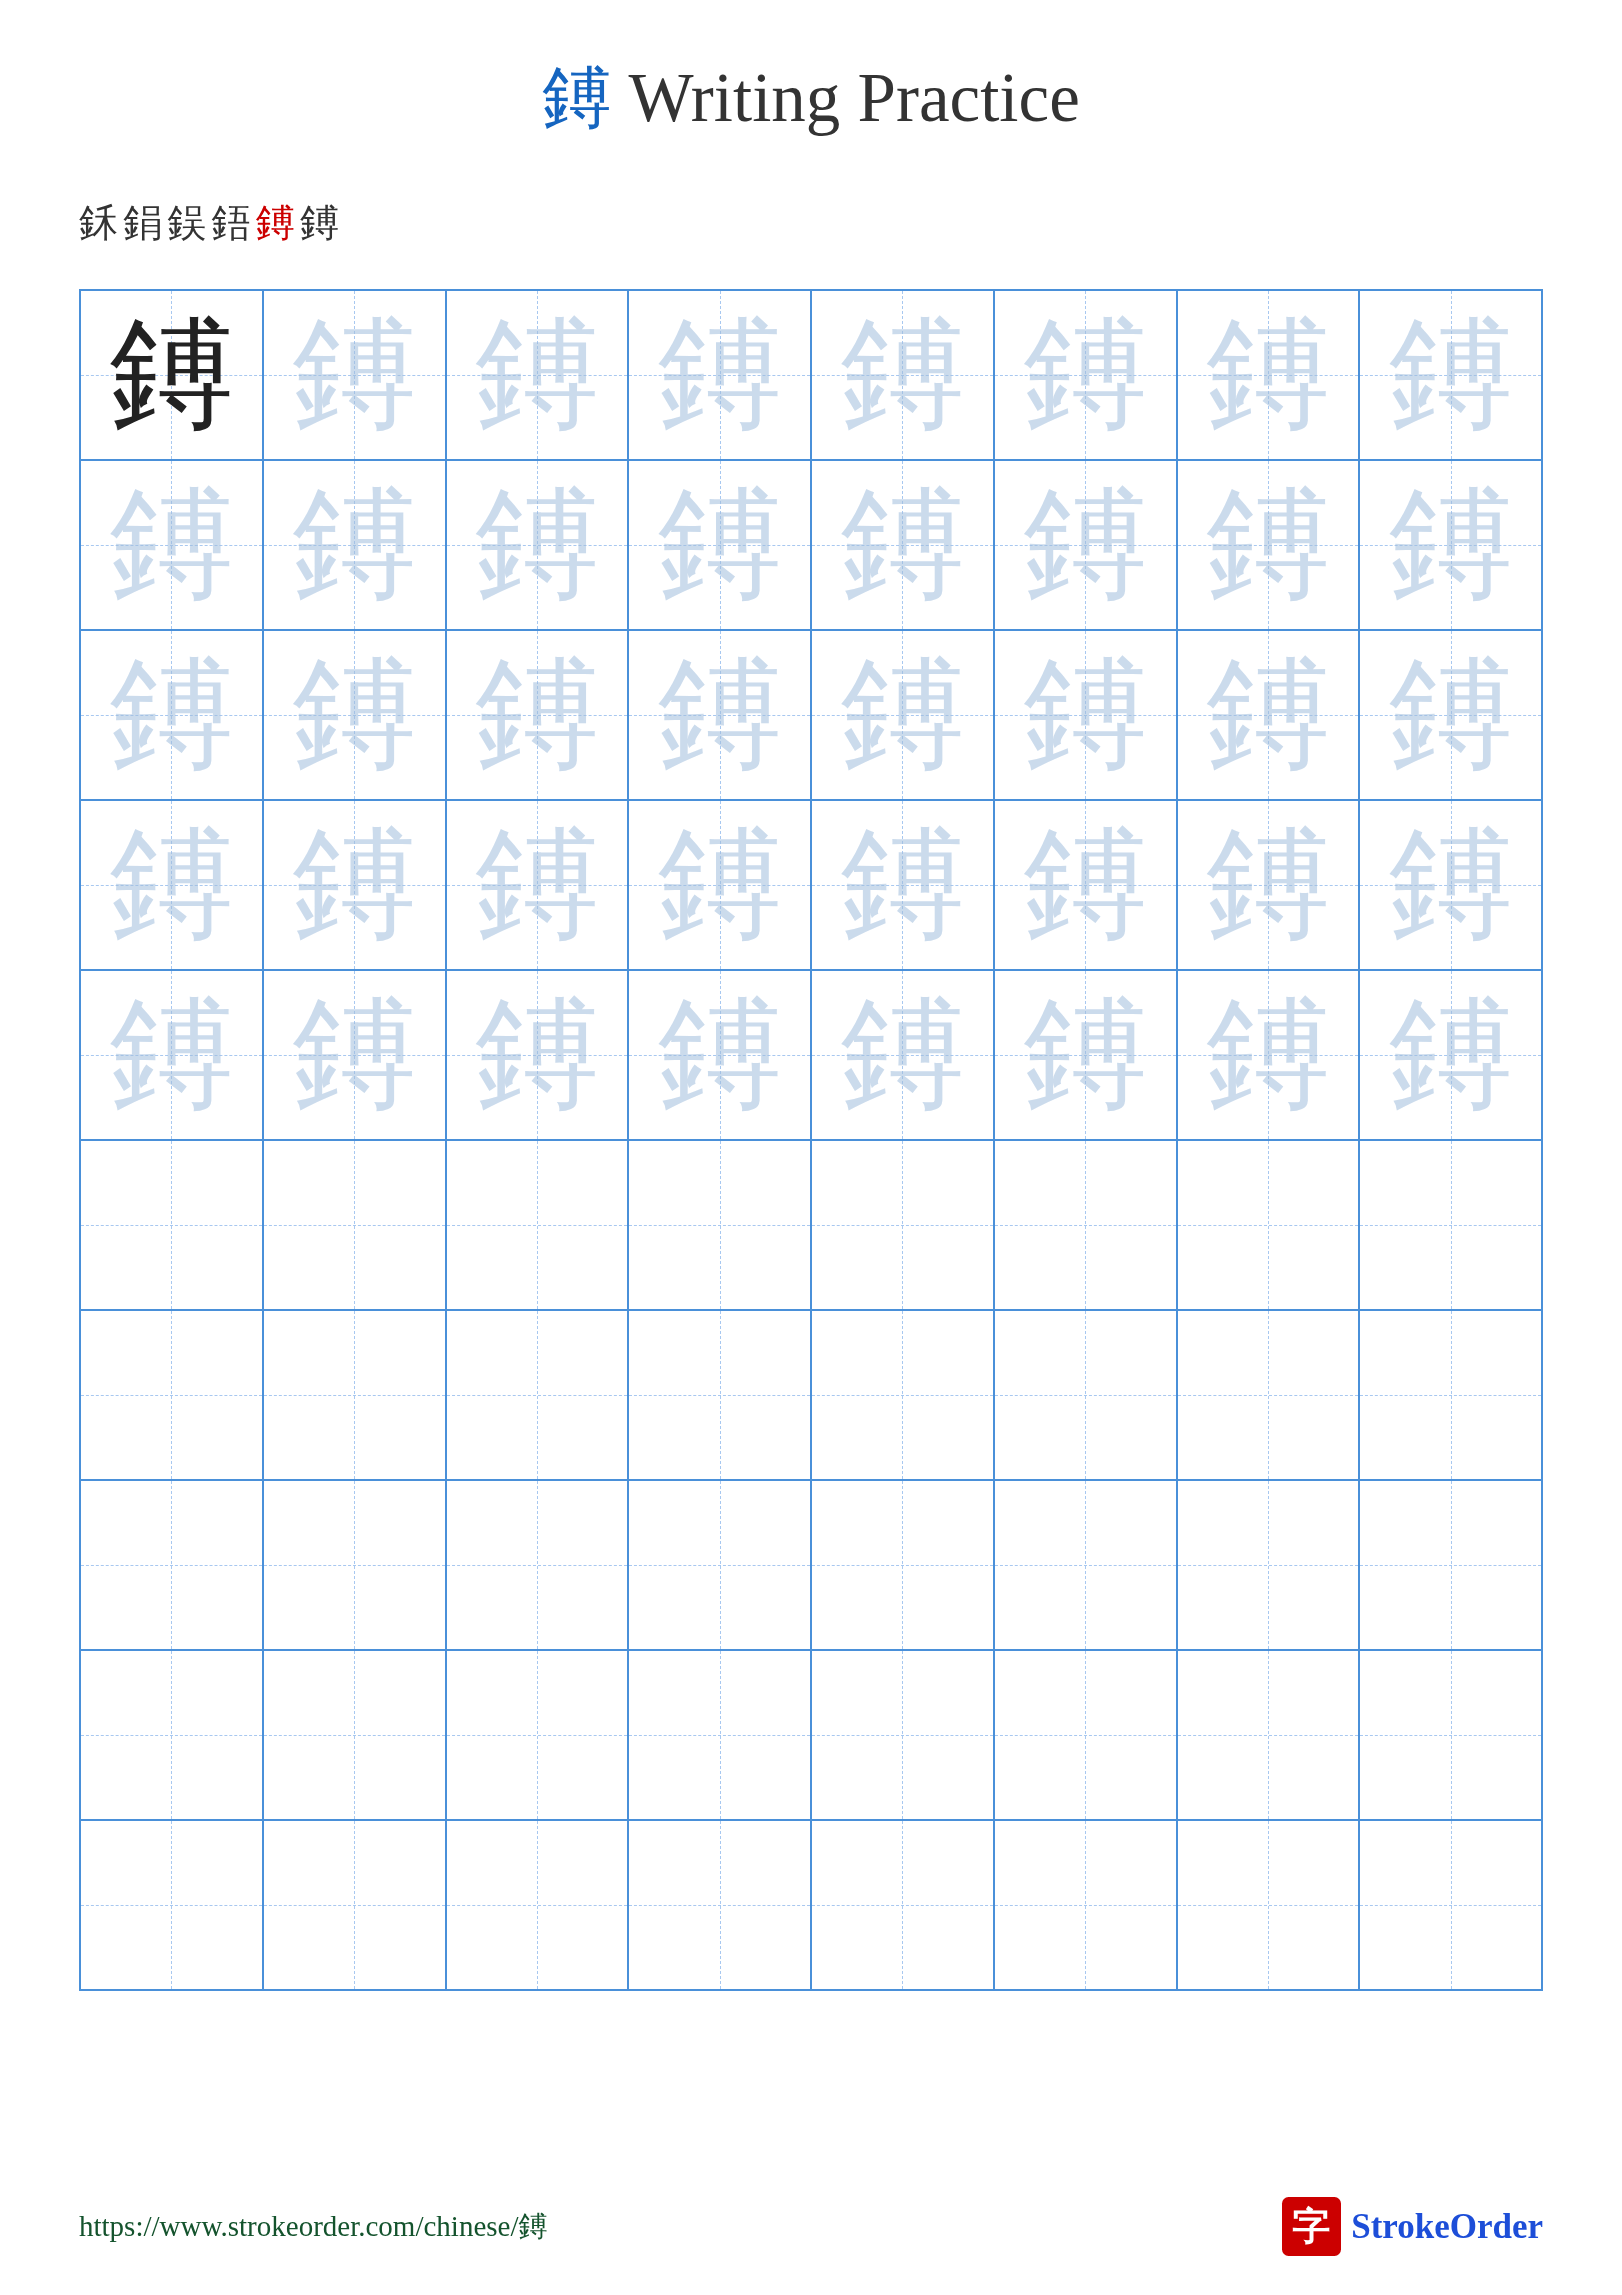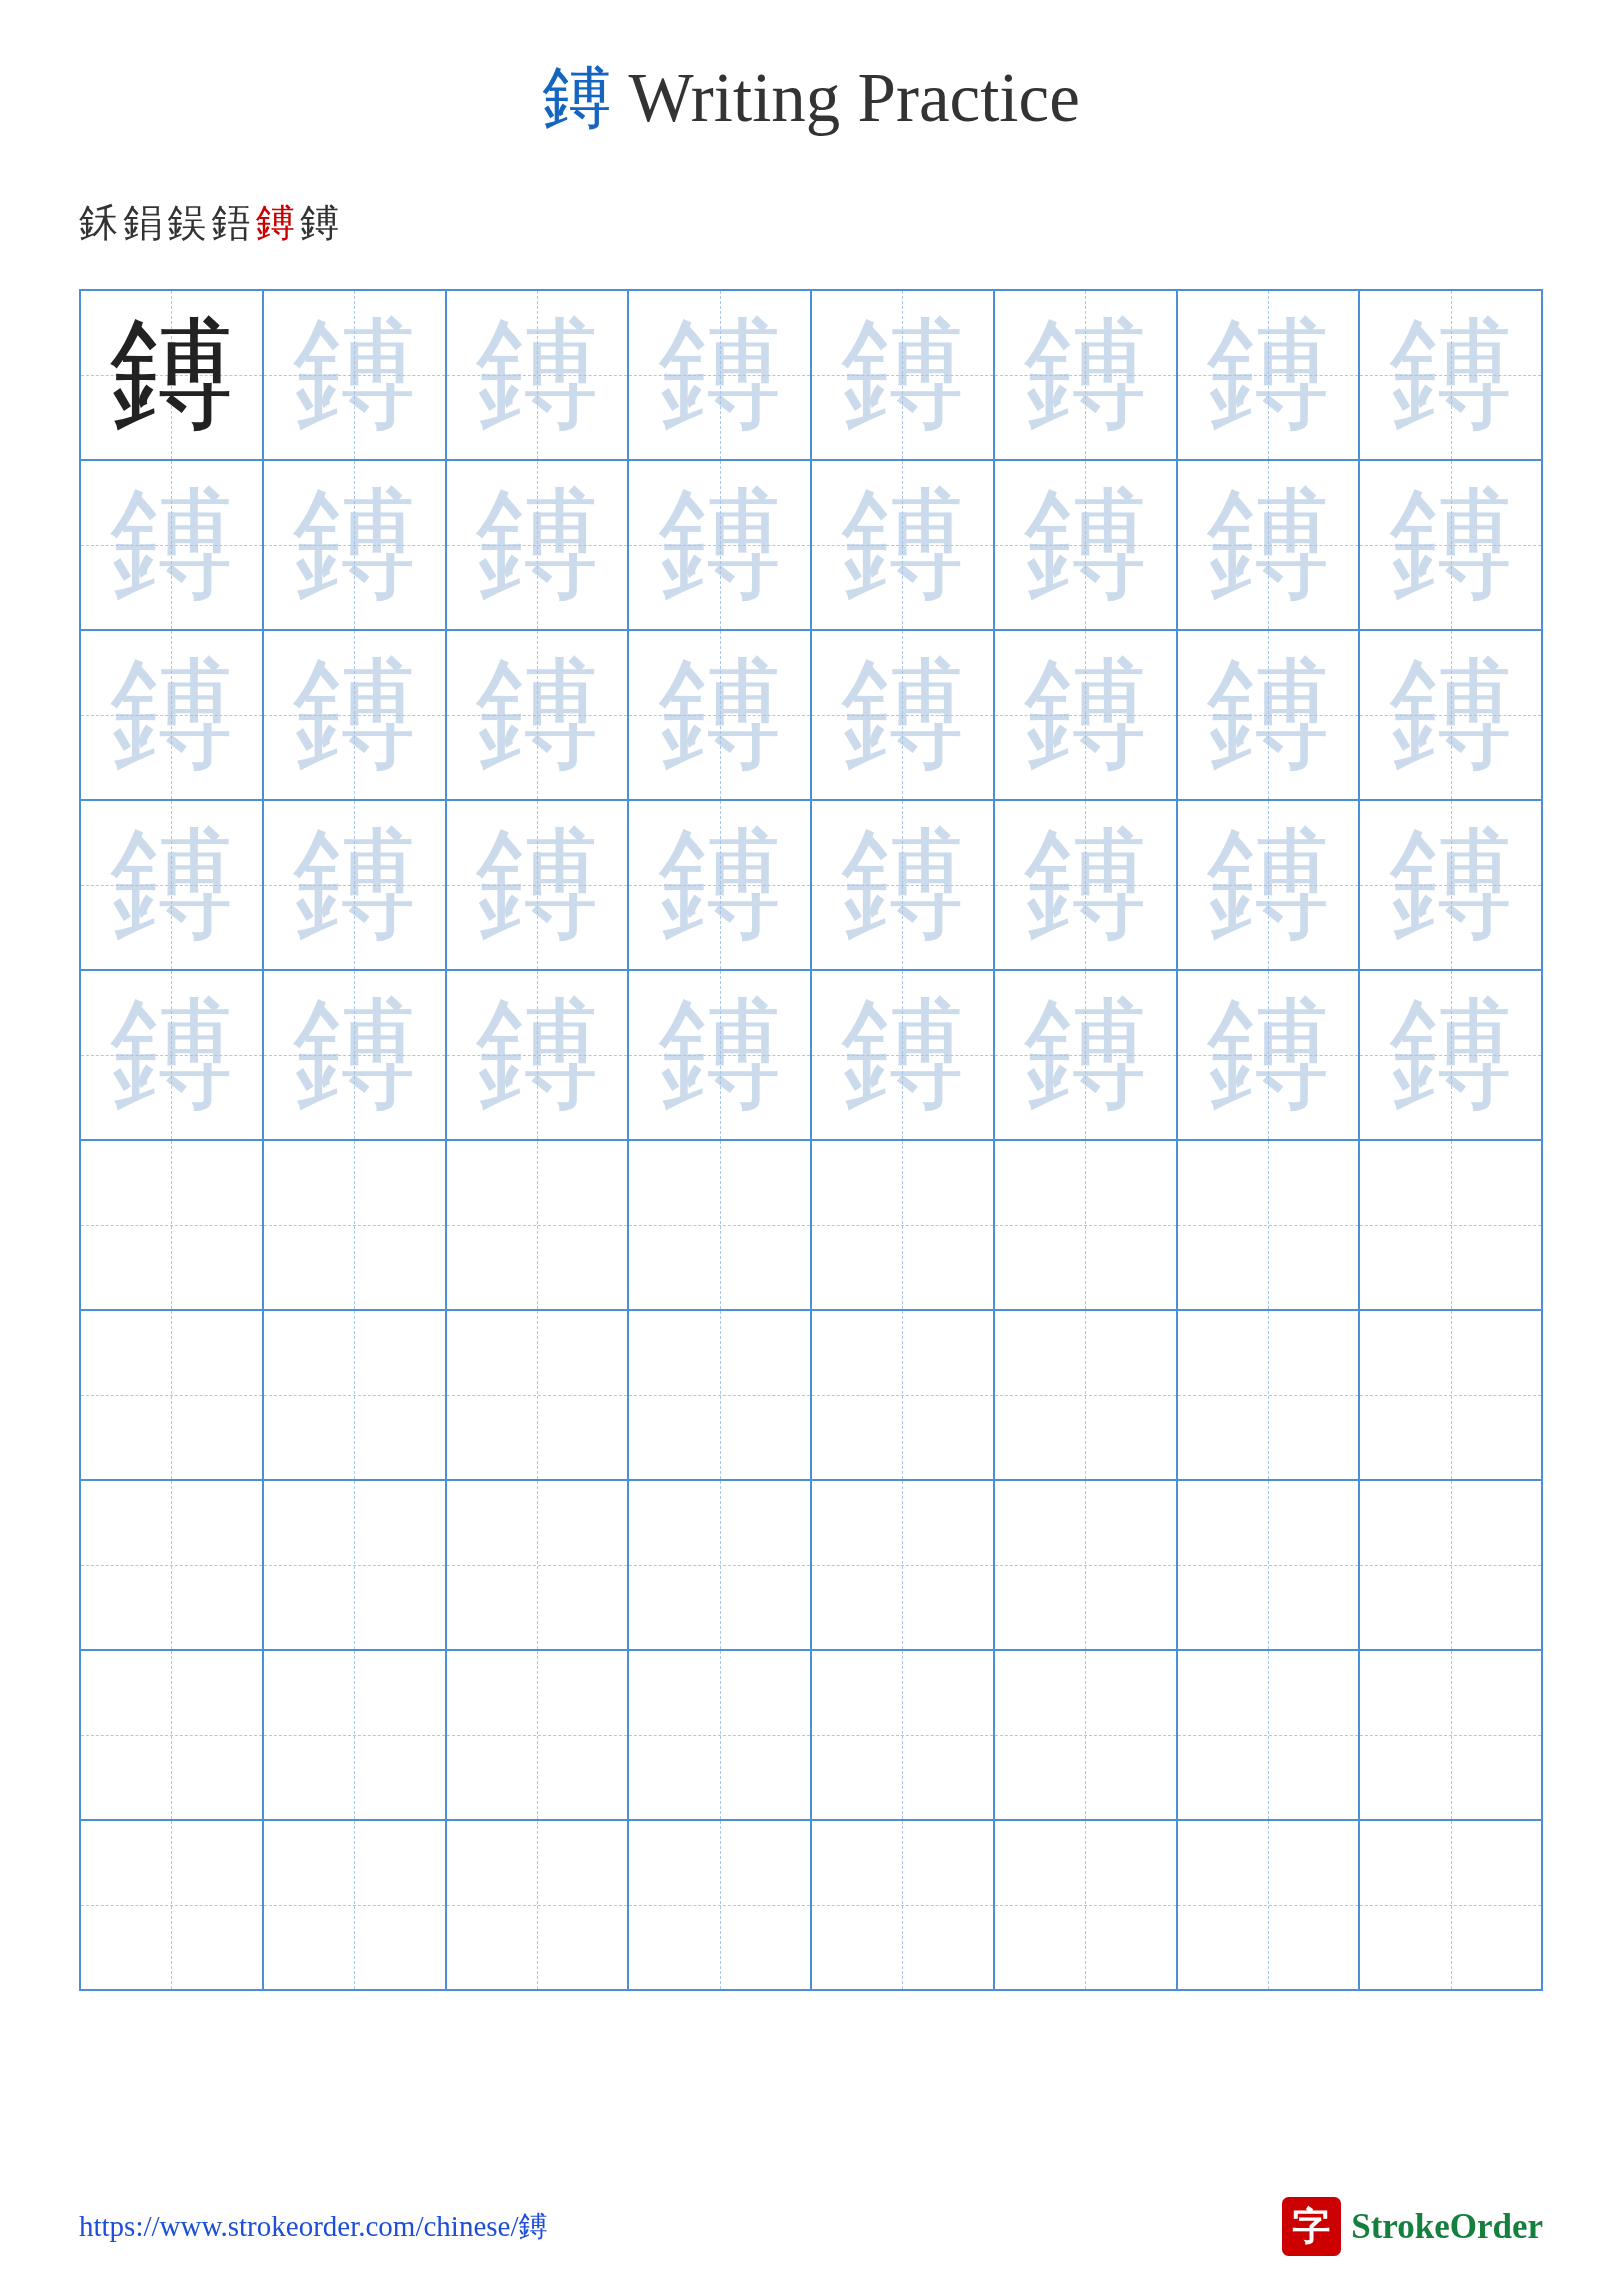--- a/index.html
+++ b/index.html
@@ -115,21 +115,21 @@
       bottom: 39px;
       left: 79px;
       right: 79px;
       display: flex;
       align-items: center;
       justify-content: space-between;
     }
 
     .footer-url {
       font-size: 29px;
-      color: #1d4ed8;
+      color: #14532d;
     }
 
     .footer-logo {
       display: flex;
       align-items: center;
       gap: 10.5px;
     }
 
     .footer-logo-icon {
       width: 59px;
@@ -140,21 +140,21 @@
       align-items: center;
       justify-content: center;
       color: #fff;
       font-size: 38px;
       font-weight: bold;
     }
 
     .footer-logo-text {
       font-size: 35px;
       font-weight: bold;
-      color: #15803d;
+      color: #1d4ed8;
     }
   </style>
 </head>
 <body>
 
 <div class="page-title">
   <span class="char">鎛</span>
   <span> Writing Practice</span>
 </div>
 

